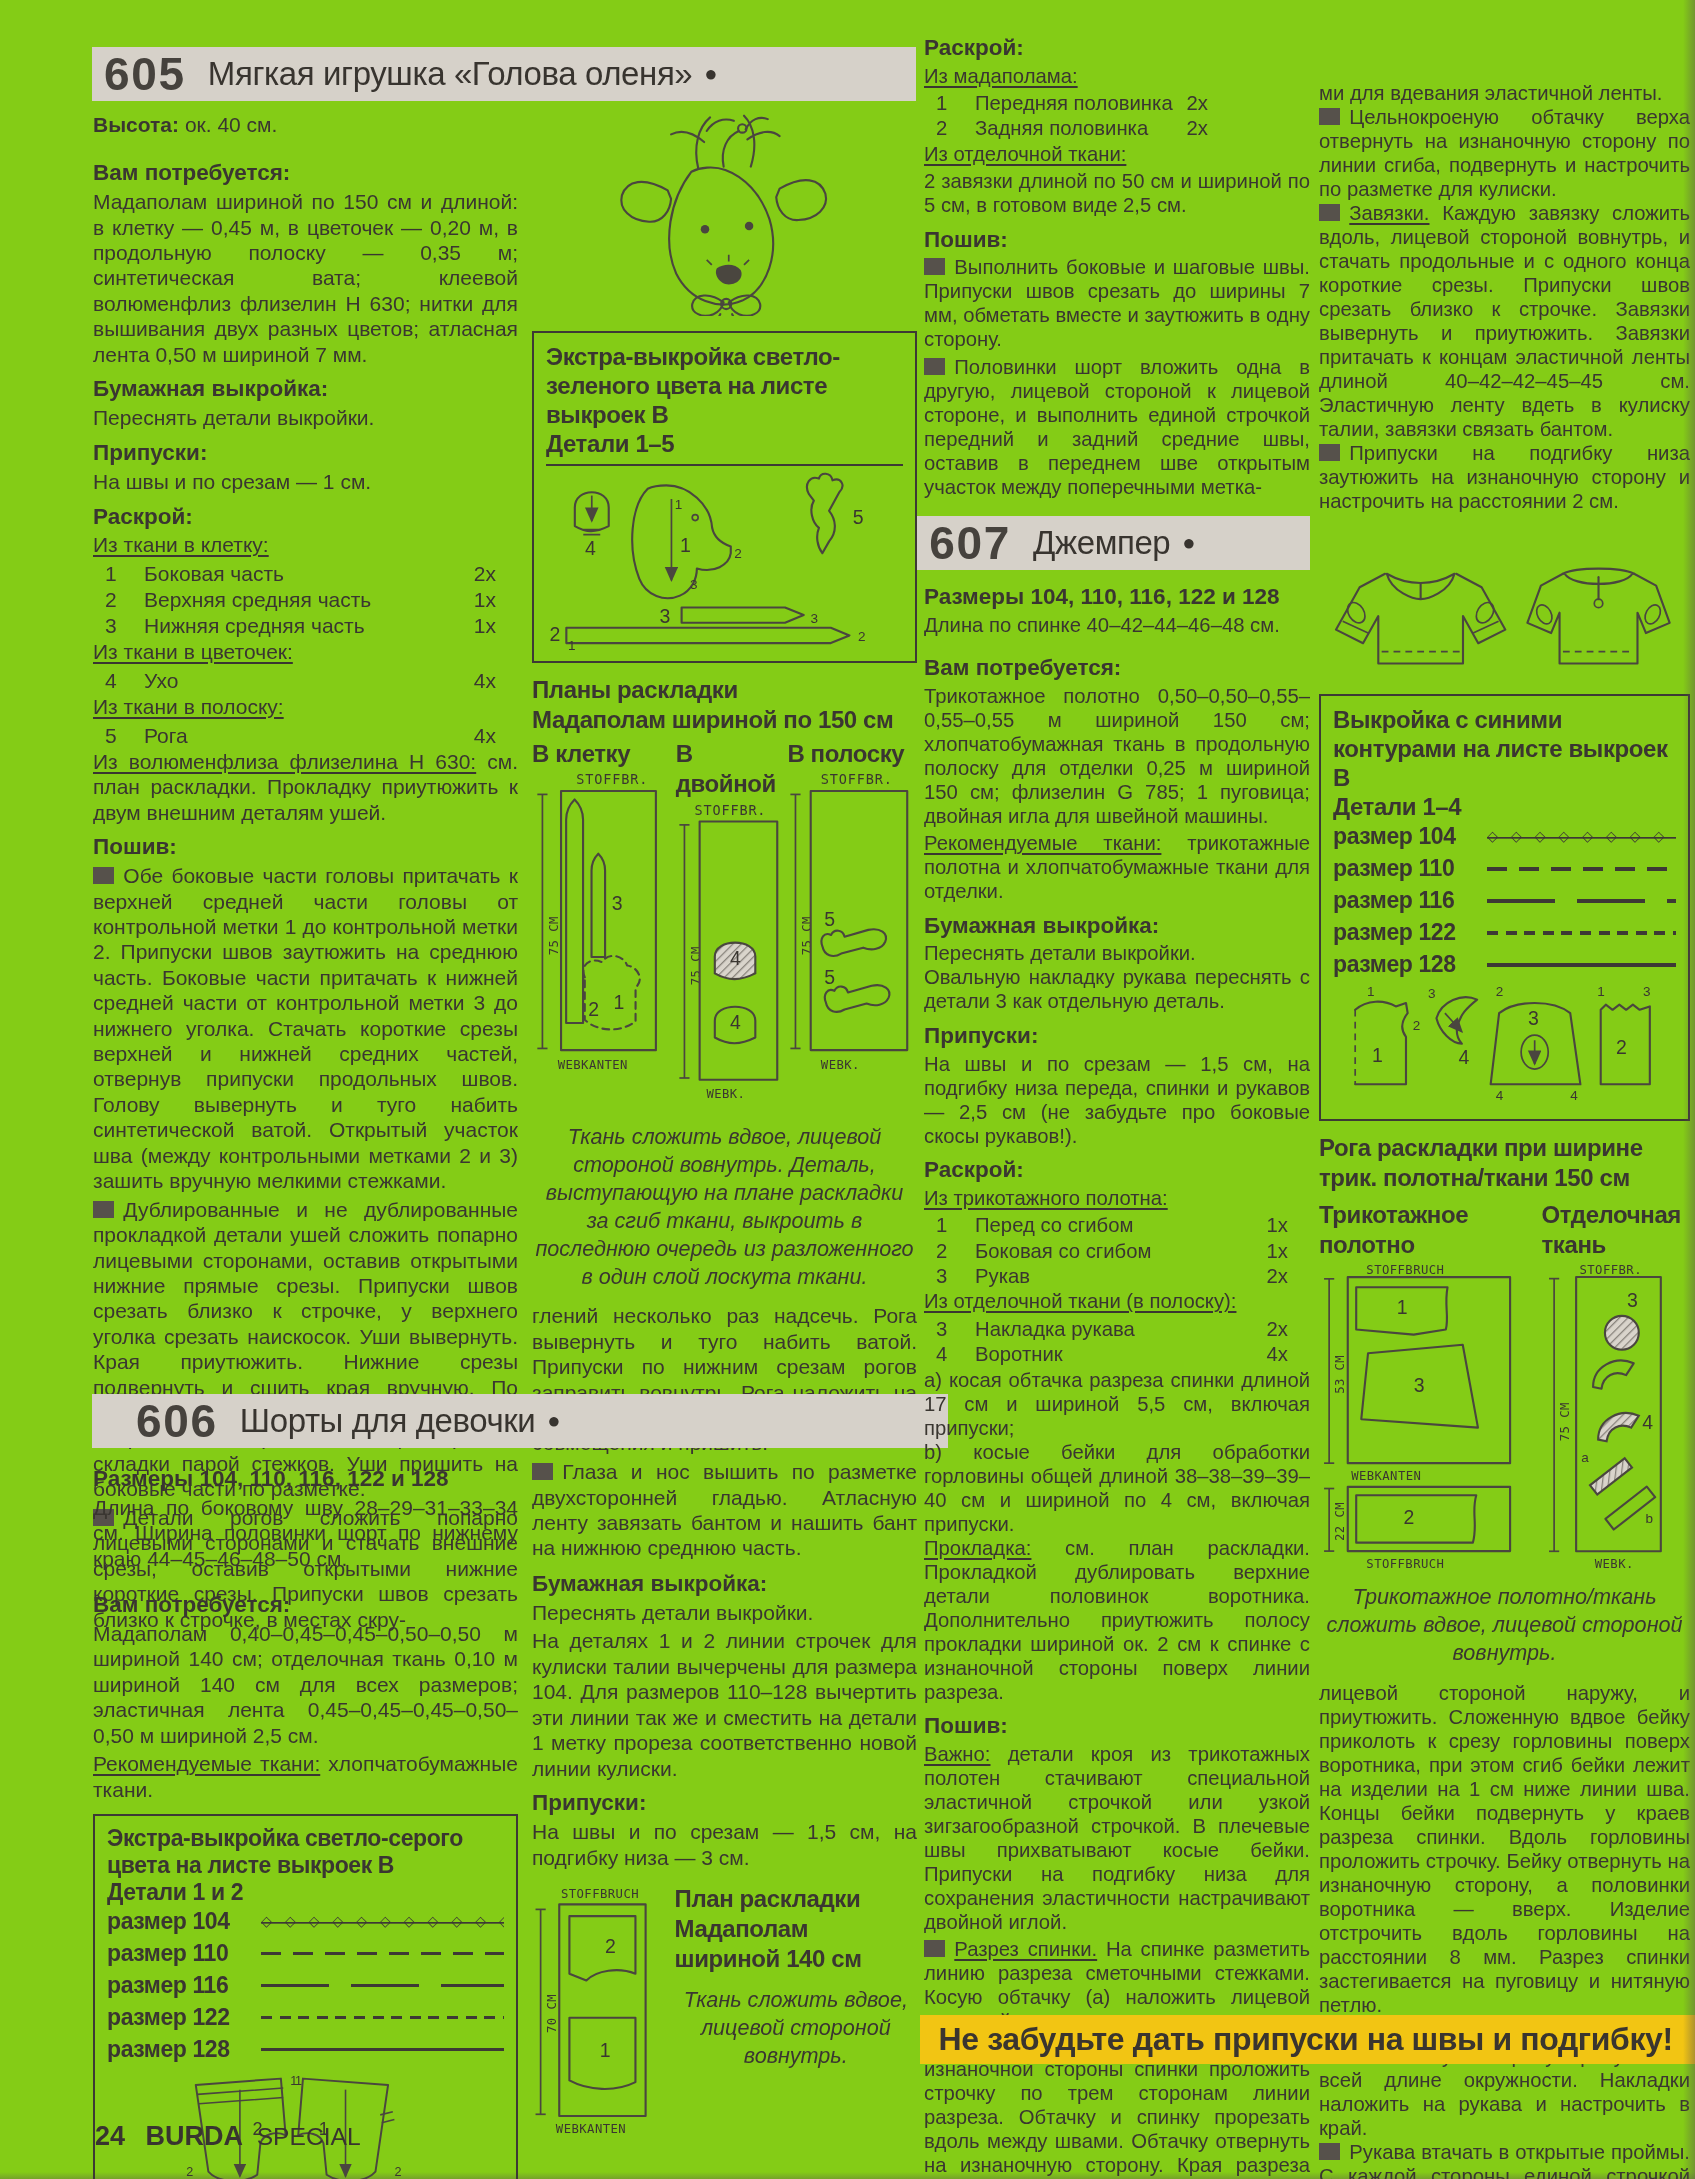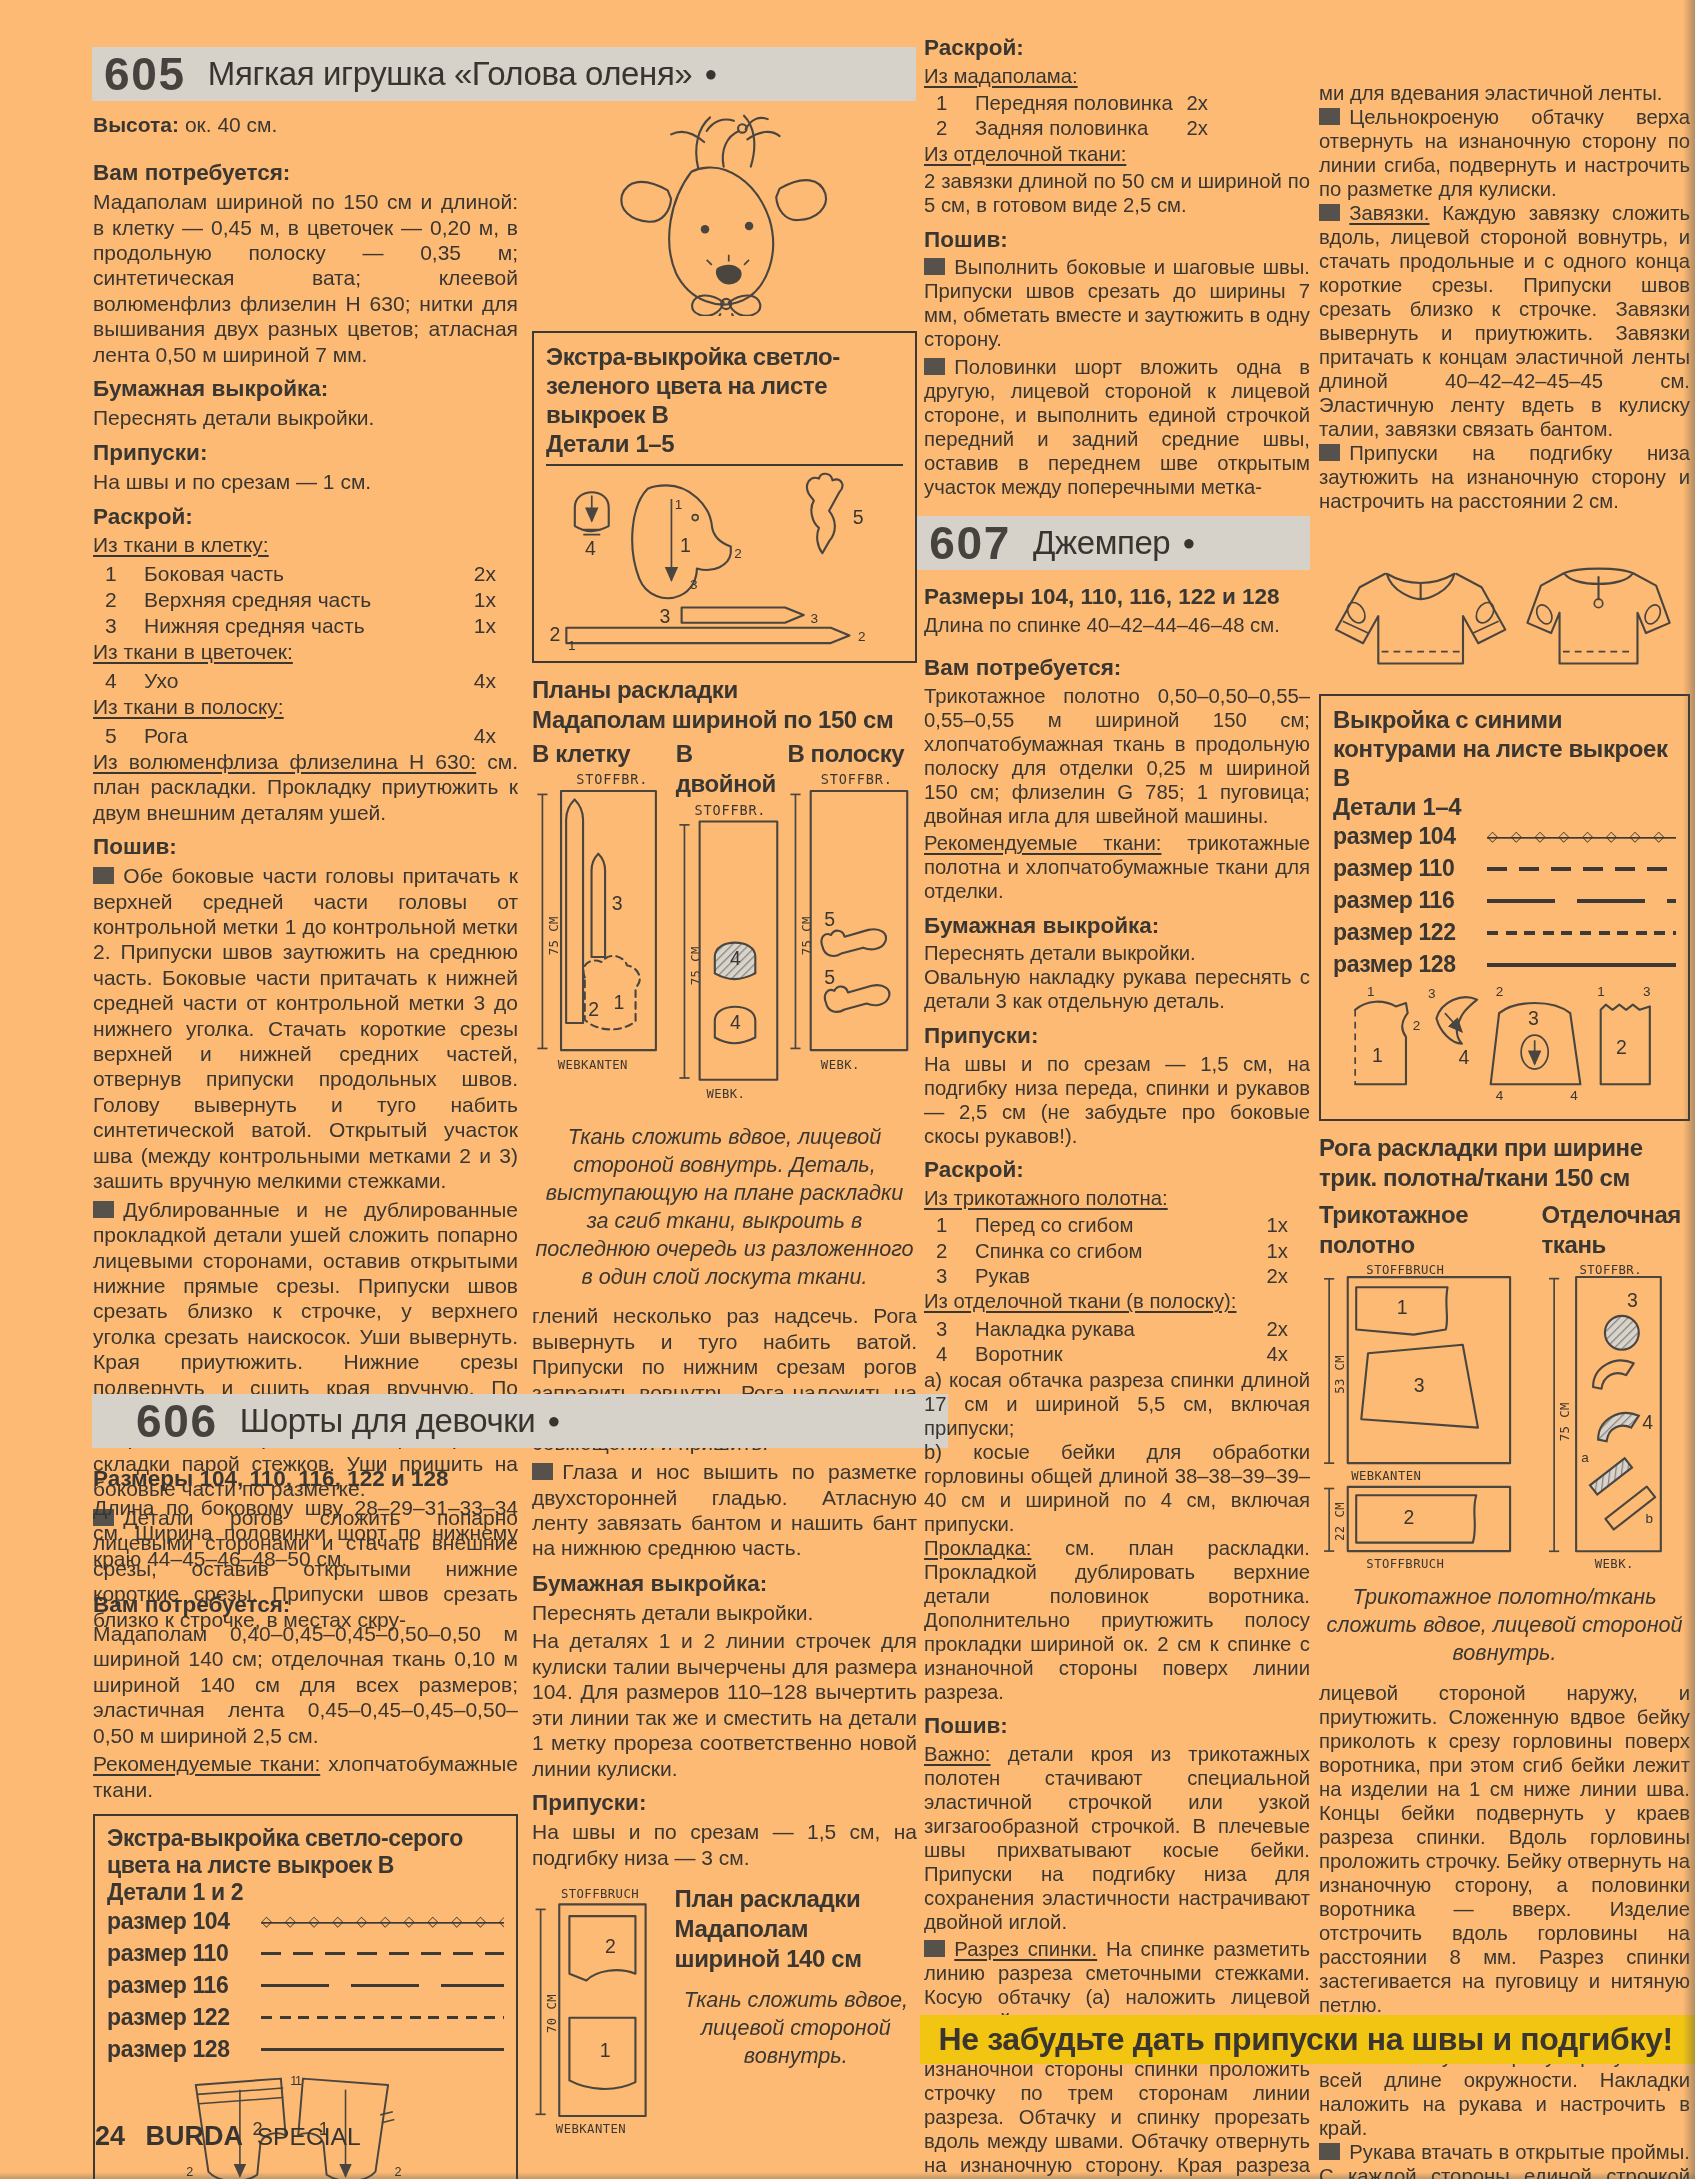--- a/index.html
+++ b/index.html
@@ -1,16 +1,16 @@
 <!DOCTYPE html>
 <html style="font-size:13.6px"><head>
 <meta charset="utf-8">
 <style>
   html,body{margin:0;padding:0;background:#9b968f;}
-  .page{position:relative;width:1695px;height:2179px;background:#fdba74;overflow:hidden;
+  .page{position:relative;width:1695px;height:2179px;background:#84cc16;overflow:hidden;
         font-family:"Liberation Sans",sans-serif;color:#3a3631;}
   .page::after{content:"";position:absolute;top:0;right:0;width:12px;height:100%;
         background:linear-gradient(90deg,rgba(0,0,0,0),rgba(90,85,78,.45));}
   .page::before{content:"";position:absolute;left:0;bottom:0;width:100%;height:6.8px;
         background:linear-gradient(0deg,rgba(90,85,78,.35),rgba(0,0,0,0));}
   .col{position:absolute;}
   
   .t{font-size:21px;line-height:25.4px;text-align:justify;margin:0 0 3.4px 0;}
   .dense .t{font-size:20.3px;line-height:24px;}
   .h{font-weight:bold;font-size:22.5px;line-height:28px;margin:8.5px 0 1.7px 0;}
@@ -361,21 +361,21 @@
     <p class="t">На швы и по срезам — 1,5 см, на подгибку низа переда, спинки и рукавов — 2,5 см (не забудьте про боковые скосы рукавов!).</p>
     <div class="h">Раскрой:</div>
     <div class="t u">Из трикотажного полотна:</div>
     <div class="cutrow">
         <span class="cn">1</span>
         <span>Перед со сгибом</span>
         <span class="cq">1x</span>
       </div>
     <div class="cutrow">
         <span class="cn">2</span>
-        <span>Спинка со сгибом</span>
+        <span>Боковая со сгибом</span>
         <span class="cq">1x</span>
       </div>
     <div class="cutrow">
         <span class="cn">3</span>
         <span>Рукав</span>
         <span class="cq">2x</span>
       </div>
     <div class="t u">Из отделочной ткани (в полоску):</div>
     <div class="cutrow">
         <span class="cn">3</span>

